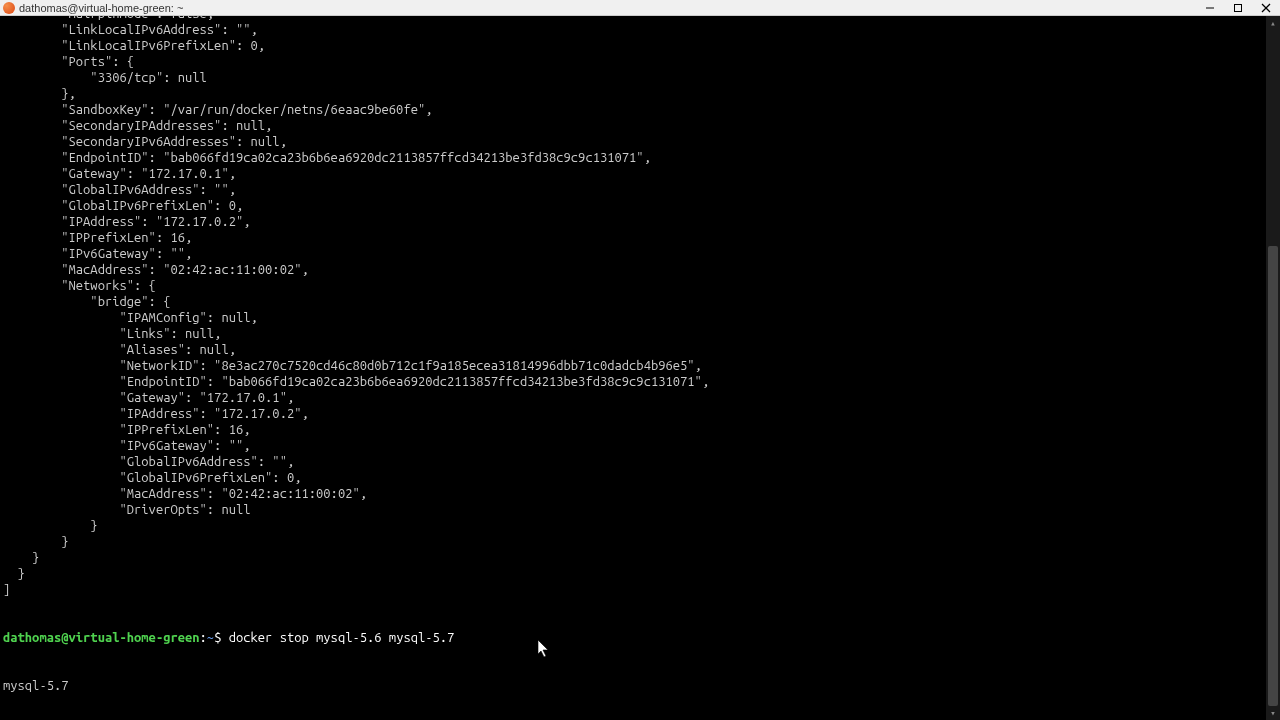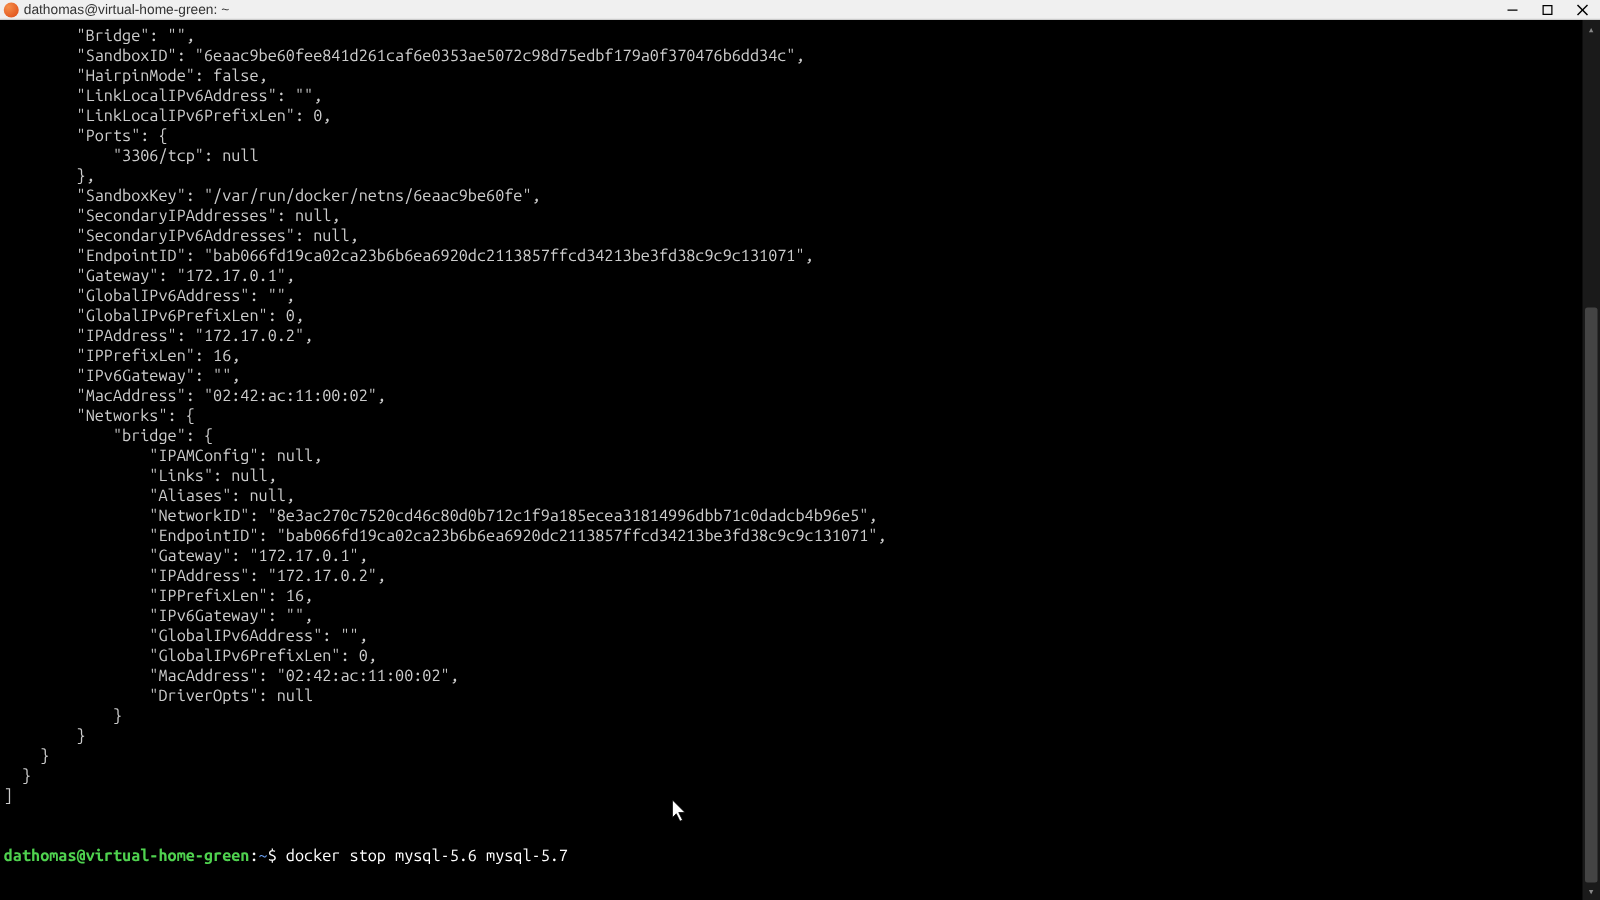--- a/index.html
+++ b/index.html
@@ -150,20 +150,21 @@
                 "GlobalIPv6Address": "",
                 "GlobalIPv6PrefixLen": 0,
                 "MacAddress": "02:42:ac:11:00:02",
                 "DriverOpts": null
             }
         }
     }
   }
 ]</div>
     <div class="prompt"><span class="user">dathomas@virtual-home-green</span><span class="colon">:</span><span class="path">~</span><span class="colon">$ </span><span class="cmd">docker stop mysql-5.6 mysql-5.7</span></div>
+    <div class="out">mysql-5.7</div>
   </div>
 
   <div class="scrollbar">
     <div class="arrow">▴</div>
     <div class="track">
       <div class="thumb"></div>
     </div>
     <div class="arrow">▾</div>
   </div>
 

